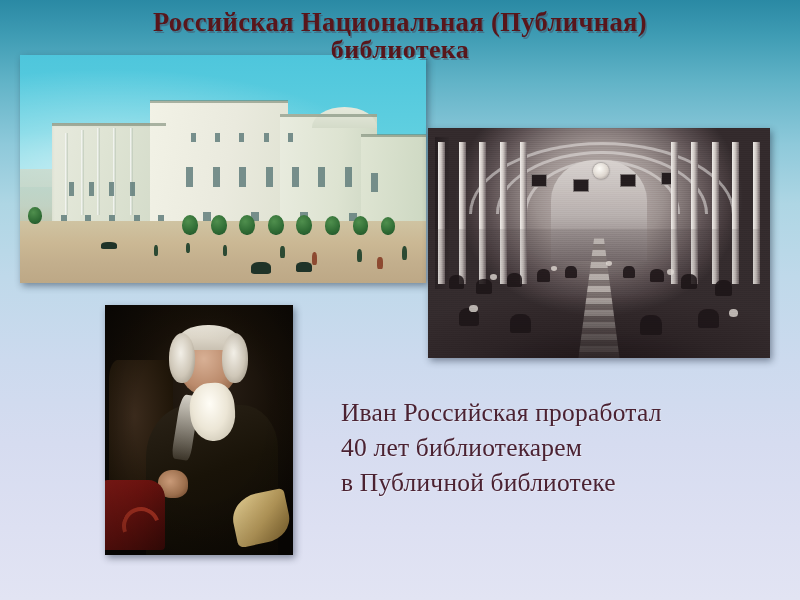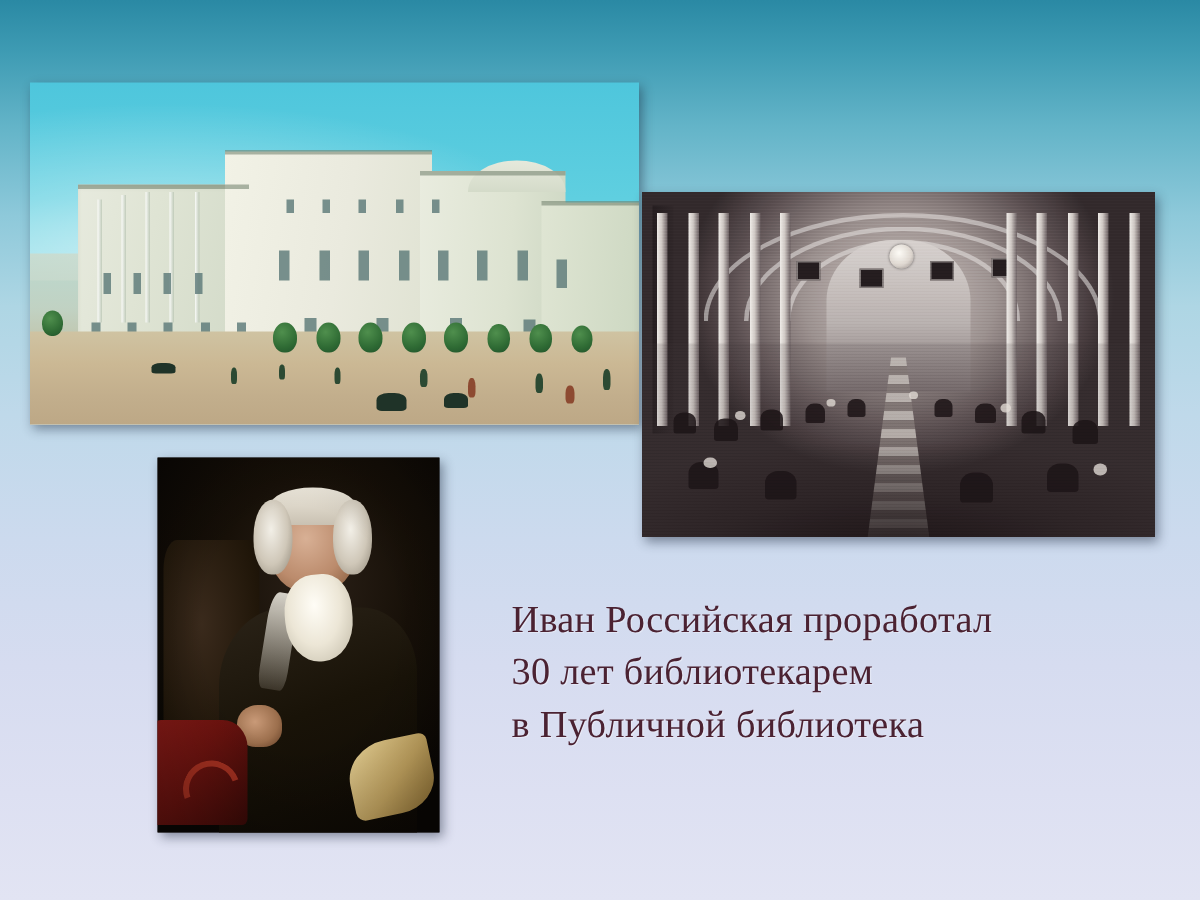--- a/index.html
+++ b/index.html
@@ -314,20 +314,24 @@
     letter-spacing: 0.2px;
     text-shadow: 0.8px 0.8px 0 rgba(255,255,255,.32);
   }
   #caption .cline { display: block; white-space: nowrap; }
 </style>
 </head>
 <body>
 
 <div id="slide">
 
+  <div id="title">
+    <span class="tline tline1">Российская Национальная (Публичная)</span>
+    <span class="tline tline2">библиотека</span>
+  </div>
 
   <div class="photo" id="engraving">
     <div class="sky-haze"></div>
     <div class="far-left"></div>
 
     <div class="bld-left"></div>
     <div class="bld-center"></div>
     <div class="bld-right"></div>
     <div class="bld-far-right"></div>
     <div class="rotunda"></div>
@@ -463,17 +467,17 @@
     <div class="cravat"></div>
     <div class="hand"></div>
     <div class="chairarm"></div>
     <div class="scroll-swirl"></div>
     <div class="paper"></div>
     <div class="varnish"></div>
   </div>
 
   <div id="caption">
     <span class="cline">Иван Российская проработал</span>
-    <span class="cline">30 лет библиотекарем</span>
-    <span class="cline">в Публичной библиотека</span>
+    <span class="cline">40 лет библиотекарем</span>
+    <span class="cline">в Публичной библиотеке</span>
   </div>
 
 </div>
 
 </body></html>

